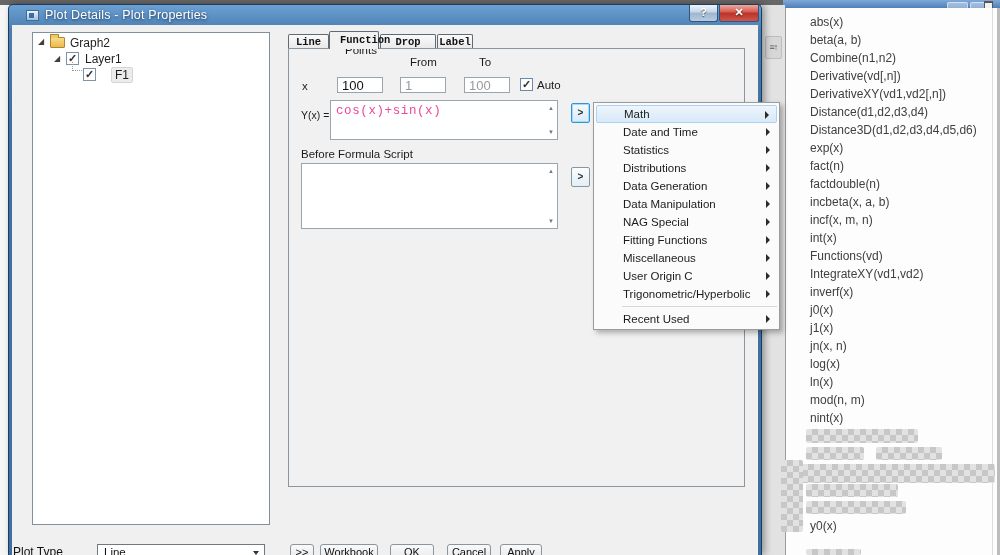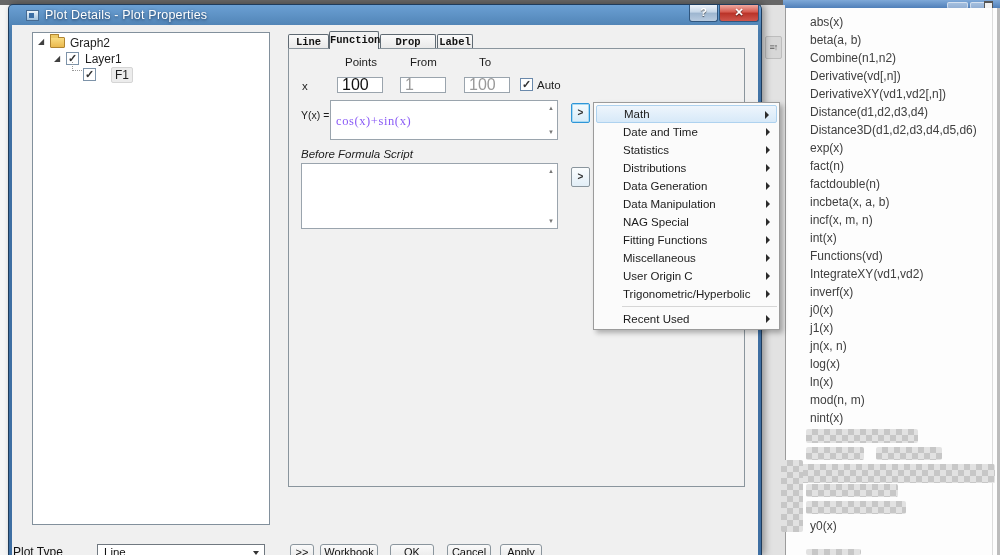--- a/index.html
+++ b/index.html
@@ -66,33 +66,33 @@
     font-size:11px; line-height:11px; text-align:center; color:#333; font-weight:bold; }
   .tree-line { width:10px; height:9px; border-left:1px dotted #9a9a9a;
     border-bottom:1px dotted #9a9a9a; }
   .sel-soft { background:#ececec; border:1px solid #d5d5d5; border-radius:2px; padding:0 3px; }
 
   
   .tab { top:34px; height:15px; background:linear-gradient(#fafafa,#e8e8e8);
     border:1px solid #5f6a73; border-bottom:none; border-radius:2px 2px 0 0;
     font-family:"Liberation Mono", monospace; font-weight:bold; font-size:10.5px;
     color:#111; text-align:center; line-height:14px; }
-  .tab.active { top:31px; height:18px; background:#f1f1f1; line-height:17px; z-index:3; }
+  .tab.active { top:31px; height:18px; background:#f1f1f1; line-height:17px; z-index:3;padding-left:10px; }
   .tab-panel { left:288px; top:48px; width:457px; height:439px; background:#f1f1f1;
     border:1px solid #8a959d; }
 
   .fld-label { font-size:11.5px; color:#1c1c1c; }
-  .tb { background:#fff; border:1px solid #9aa4ad; font-size:16px; color:#111;
+  .tb { background:#fff; border:1px solid #9aa4ad; font-size:13px; color:#111;
     padding:0 4px; height:16px; font-family:"Liberation Sans",sans-serif; }
   .tb.dim { color:#9a9a9a; }
   .spin { font-size:6px; color:#777; line-height:6px; }
   .formula-box { left:330px; top:100px; width:228px; height:40px; background:#fff;
     border:1px solid #9aa4ad; }
-  .formula-text { position:absolute; left:5px; top:13px;
-    font-family:Liberation Serif, serif; font-size:12.5px; letter-spacing:.6px; color:#8b5cf6; }
+  .formula-text { position:absolute; left:5px; top:3px;
+    font-family:Liberation Mono, monospace; font-size:12.5px; letter-spacing:.6px; color:#ec4899; }
   .go-btn { width:19px; height:20px; background:linear-gradient(#fbfdfe,#e2eef7);
     border:1px solid #8a959d; border-radius:2px; font-size:10px; font-weight:bold;
     color:#333; text-align:center; line-height:18px; }
   .go-btn.focus { border:1px solid #2e96d8; box-shadow:inset 0 0 0 1px #a9d9f2;
     background:linear-gradient(#f4fafd,#d7ecf9); }
   .script-box { left:301px; top:163px; width:257px; height:66px; background:#fff;
     border:1px solid #9aa4ad; }
 
   
   .ctx-menu { left:593px; top:102px; width:187px; height:228px; background:#fbfbfb;
@@ -197,39 +197,39 @@
   <div class="abs tree-line" style="left:72px;top:62px;"></div>
   <div class="abs cbx" style="left:83px;top:68px;">✓</div>
   <div class="abs tree-label sel-soft" style="left:100px;top:67px;margin-left:11px;">F1</div>
 
   <div class="abs tab" style="left:288px;width:41px;">Line</div>
   <div class="abs tab active" style="left:329px;width:50px;">Function</div>
   <div class="abs tab" style="left:380px;width:56px;">Drop Lines</div>
   <div class="abs tab" style="left:437px;width:36px;">Label</div>
   <div class="abs tab-panel"></div>
 
-  <div class="abs fld-label" style="left:345px;top:56px;">Points</div>
+  <div class="abs fld-label" style="left:345px;top:44px;">Points</div>
   <div class="abs fld-label" style="left:410px;top:56px;">From</div>
   <div class="abs fld-label" style="left:479px;top:56px;">To</div>
   <div class="abs fld-label" style="left:302px;top:80px;">x</div>
   <input class="abs tb" style="left: 337px; top: 77px; width: 46px;" value="100">
   <input class="abs tb dim" style="left: 400px; top: 77px; width: 46px;" value="1">
   <input class="abs tb dim" style="left: 464px; top: 77px; width: 46px;" value="100">
   <div class="abs cbx" style="left:520px;top:78px;border-color:#6a89ab;">✓</div>
   <div class="abs fld-label" style="left:537px;top:79px;">Auto</div>
 
   <div class="abs fld-label" style="left:301px;top:109px;font-size:10.5px;">Y(x) =</div>
   <div class="abs formula-box">
     <div class="formula-text">cos(x)+sin(x)</div>
     <div class="abs spin" style="right:3px;top:4px;">▲</div>
     <div class="abs spin" style="right:3px;bottom:4px;">▼</div>
   </div>
   <div class="abs go-btn focus" style="left:571px;top:103px;">&gt;</div>
 
-  <div class="abs fld-label" style="left:301px;top:148px;font-style:italic;">Before Formula Script</div>
+  <div class="abs fld-label" style="left:301px;top:148px;">Before Formula Script</div>
   <div class="abs script-box">
     <div class="abs spin" style="right:3px;top:4px;">▲</div>
     <div class="abs spin" style="right:3px;bottom:4px;">▼</div>
   </div>
   <div class="abs go-btn" style="left:571px;top:167px;">&gt;</div>
 
   <div class="abs ctx-menu">
     <div style="height:2px;"></div>
     <div class="menu-item hl"><span>Math</span><span class="menu-arrow"></span></div>
     <div class="menu-item"><span>Date and Time</span><span class="menu-arrow"></span></div>

